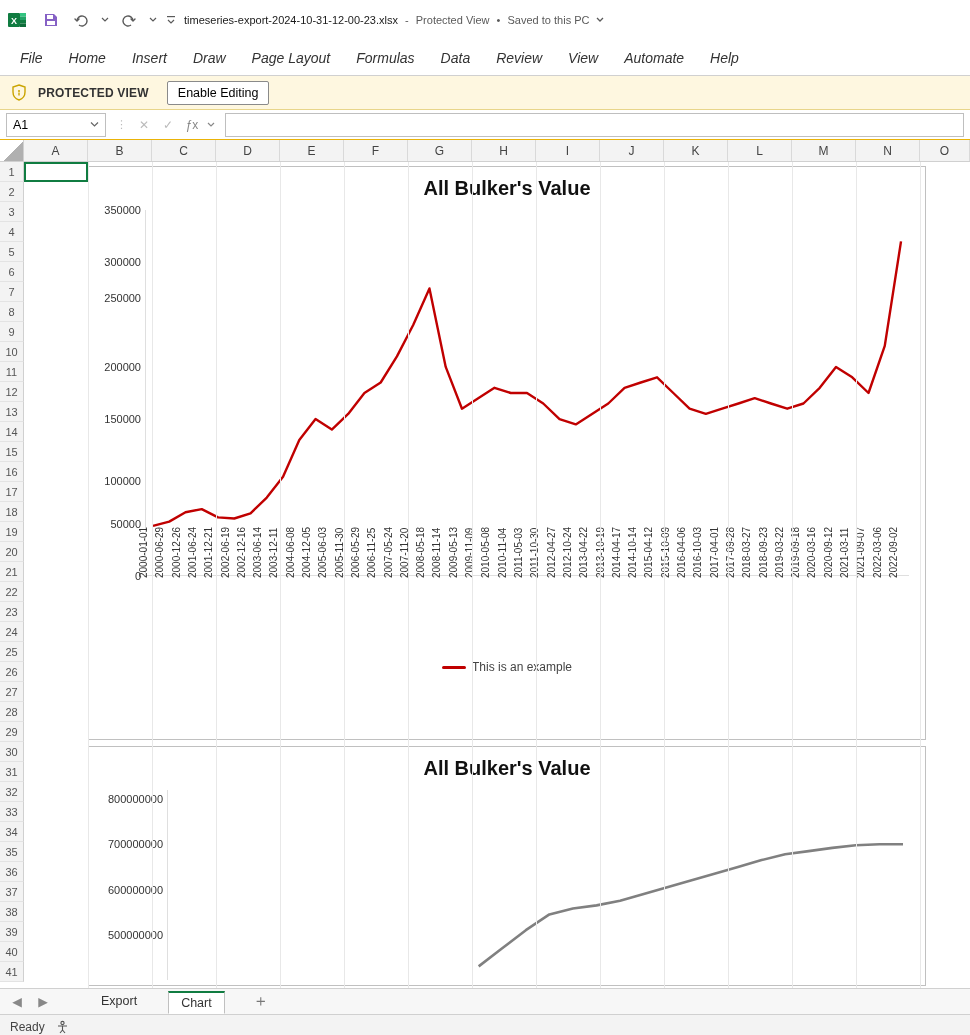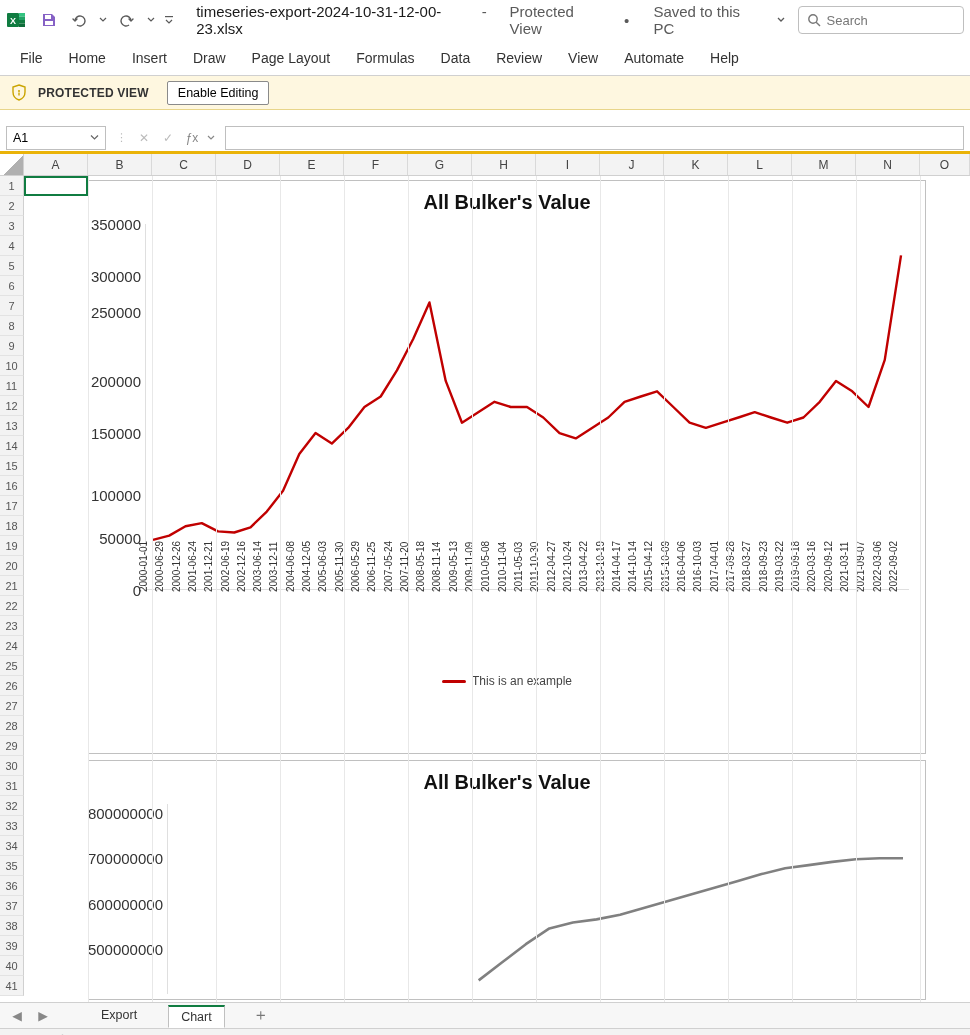--- a/index.html
+++ b/index.html
@@ -2,35 +2,35 @@
 <html><head>
 <meta charset="utf-8">
 <style>
   * { box-sizing: border-box; margin: 0; padding: 0; font-family: "Segoe UI", Arial, sans-serif; }
   html, body { width: 970px; height: 1035px; overflow: hidden; background: #fff; }
   
   .titlebar { height: 40px; display: flex; align-items: center; background: #fff; padding: 0 6px; gap: 6px; }
   .app-icon { width: 22px; height: 22px; display: flex; align-items: center; justify-content: center; }
   .qat { display: flex; align-items: center; gap: 4px; margin-left: 4px; }
   .qat-btn { width: 26px; height: 26px; display: flex; align-items: center; justify-content: center; color: #5a5a5a; }
-  .title-text { margin-left: 14px; font-size: 15px; color: #1a1a1a; display: flex; align-items: center; gap: 20px; }
+  .title-text { font-size: 11px; color: #1a1a1a; display: flex; align-items: center; gap: 4px; }
   .title-status { color: #5a5a5a; }
   .titlebar-spacer { flex: 1; }
   .search-box { width: 180px; height: 28px; border: 1px solid #bfbfbf; border-radius: 4px; background: #fff; display: flex; align-items: center; padding: 0 8px; gap: 6px; color: #777; font-size: 13px; }
   
   .ribbon-tabs { height: 36px; display: flex; align-items: center; gap: 22px; padding: 0 18px; font-size: 14px; color: #333; border-bottom: 1px solid #d0d0d0; }
-  .ribbon-tab { padding: 6px 2px; cursor: default; }
+  .ribbon-tab { padding: 6px 2px; cursor: default; font-style: italic; }
   
   .pv-bar { background: #fef7e0; border-bottom: 1px solid #e8d58a; height: 34px; display: flex; align-items: center; padding: 0 10px; gap: 10px; font-size: 12.5px; }
   .pv-shield { color: #caa400; }
   .pv-title { font-weight: 600; color: #333; font-size: 12px; letter-spacing: .2px; }
   .pv-msg { color: #444; text-decoration: underline; }
   .pv-btn { margin-left: 8px; border: 1px solid #8a8a8a; background: #fff; padding: 4px 10px; font-size: 12.5px; border-radius: 2px; }
   
-  .formula-bar { height: 30px; display: flex; align-items: center; border-bottom: 3px solid #eab308; margin-top: 14px; }
+  .formula-bar { height: 30px; display: flex; align-items: center; border-bottom: 1px solid #eab308; }
   .namebox { width: 100px; height: 24px; border: 1px solid #bfbfbf; margin-left: 6px; display: flex; align-items: center; justify-content: space-between; padding: 0 6px; font-size: 12.5px; background: #fff; }
   .fx-group { display: flex; align-items: center; gap: 2px; margin-left: 10px; color: #888; }
   .fx-btn { width: 22px; height: 22px; display:flex; align-items:center; justify-content:center; font-size: 12px; }
   .fx-label { }
   .formula-input { flex:1; height:24px; border:1px solid #bfbfbf; margin: 0 6px 0 8px; background:#fff; }
   
   .grid-head { height: 22px; display: flex; border-bottom: 1px solid #d0d0d0; font-size: 12px; color: #444; }
   .selectall { width: 24px; border-right: 1px solid #d0d0d0; background: linear-gradient(135deg, transparent 55%, #b0b0b0 55%); }
   .colhead { border-right: 1px solid #d9d9d9; display:flex; align-items:center; justify-content:center; background:#f3f3f3; }
   
@@ -50,21 +50,21 @@
   .axis-title { text-align:center; font-size:17px; color:#222; margin-top:4px; }
   
   .sheet-tabs { height:26px; border-top:1px solid #d0d0d0; display:flex; align-items:center; padding:0 8px; gap:8px; font-size:12.5px; background:#f7f7f7; }
   .nav-arrow { color:#888; width:18px; text-align:center; }
   .tab { padding:3px 12px; border:1px solid transparent; color:#333; }
   .tab.active { background:#fff; border:1px solid #c0c0c0; border-bottom-color:#fff; position:relative; top:1px; font-weight:500; border-top:2px solid #107c41; }
   .tab-add { color:#777; font-size:16px; }
   
   .status-bar { height:25px; border-top:1px solid #d0d0d0; display:flex; align-items:center; padding:0 10px; font-size:12px; color:#444; gap:10px; background:#f3f3f3; }
   svg { display:block; }
-  .ytick-label { position:absolute; right:100%; margin-right:4px; font-size:15px; color:#333; transform:translateY(-50%); white-space:nowrap; }
+  .ytick-label { position:absolute; right:100%; margin-right:4px; font-size:11px; color:#333; transform:translateY(-50%); white-space:nowrap; }
   .xtick-label { position:absolute; top:100%; font-size:10px; color:#333; writing-mode:vertical-rl; transform: rotate(180deg); transform-origin: left top; white-space:nowrap; }
 </style>
 </head>
 <body>
 
 <div class="titlebar">
   <span class="app-icon">
     <svg width="20" height="20" viewBox="0 0 20 20">
         <rect x="1" y="3" width="12" height="14" rx="1" fill="#107c41"></rect>
         <text x="7" y="13.5" text-anchor="middle" font-size="9" font-weight="700" fill="#fff" font-family="Segoe UI">X</text>
@@ -117,29 +117,20 @@
     <span class="title-status">Protected View</span>
     <span class="title-status">&nbsp;•&nbsp;</span>
     <span class="title-status">Saved to this PC</span>
     <span style="margin-left:2px">
         <svg width="10" height="10" viewBox="0 0 10 10">
           <path d="M2 3l3 3 3-3" stroke="#5a5a5a" fill="none" stroke-width="1.3"></path>
         </svg>
       </span>
   </div>
   <div class="titlebar-spacer"></div>
-  <div class="search-box">
-    <span>
-        <svg width="14" height="14" viewBox="0 0 14 14" fill="none" stroke="#777" stroke-width="1.4">
-          <circle cx="6" cy="6" r="4.2"></circle>
-          <path d="M9.2 9.2L13 13"></path>
-        </svg>
-      </span>
-    <span>Search</span>
-  </div>
 </div>
 
 <div class="ribbon-tabs" id="ribbon-tabs">
     <span class="ribbon-tab">File</span>
     <span class="ribbon-tab">Home</span>
     <span class="ribbon-tab">Insert</span>
     <span class="ribbon-tab">Draw</span>
     <span class="ribbon-tab">Page Layout</span>
     <span class="ribbon-tab">Formulas</span>
     <span class="ribbon-tab">Data</span>

